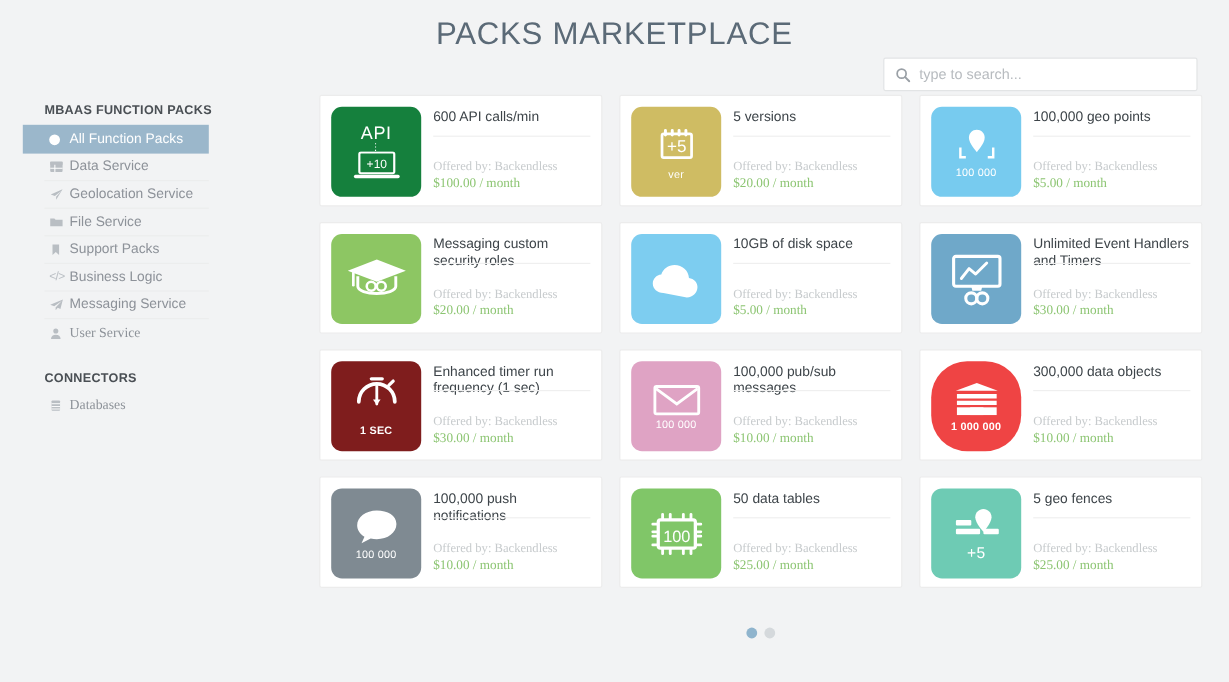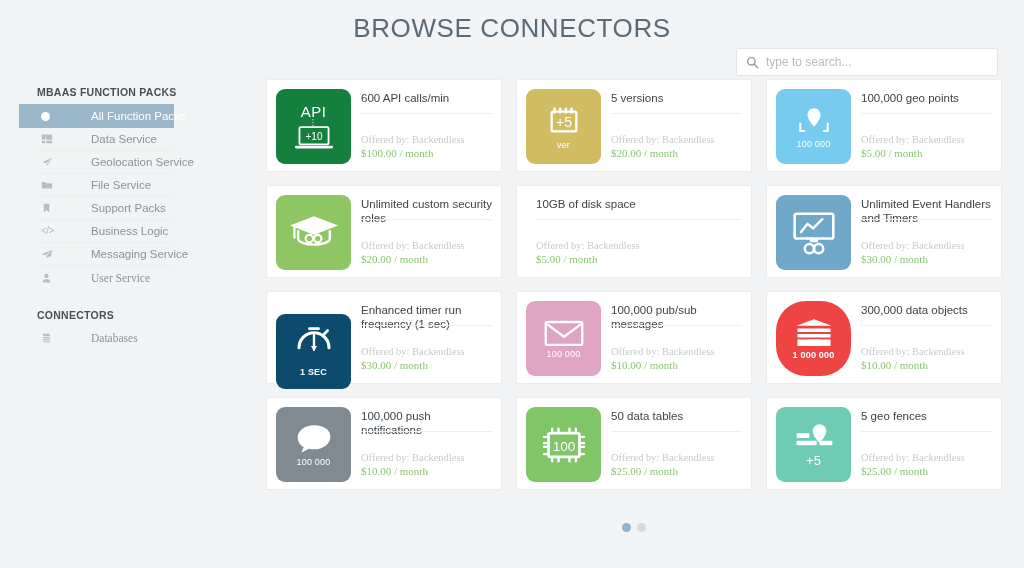--- a/index.html
+++ b/index.html
@@ -49,21 +49,20 @@
   .nav-item {
     display: flex;
     align-items: center;
     height: 23px;
     font-size: 11.5px;
     color: #8d9299;
     border-bottom: 1px solid #eceded;
     cursor: pointer;
     padding-left: 4px;
     position: relative;
-    gap: 33px;
   }
   .nav-item:last-child { border-bottom: none; font-family: Liberation Serif, serif; }
   .nav-item .ico {
     width: 17px; height: 12px;
     display: inline-flex;
     align-items: center;
     justify-content: flex-start;
     flex: 0 0 17px;
     color: #b9bec3;
   }
@@ -190,21 +189,21 @@
   }
   .pdot { width: 9px; height: 9px; border-radius: 50%; background: #d5d9dc; cursor: pointer; }
   .pdot.on { background: #8fb4cd; }
 </style>
 </head>
 <body>
 
 <div id="app">
 
   <div class="page-header">
-    <div class="page-title">BROWSE CONNECTORS</div>
+    <div class="page-title">PACKS MARKETPLACE</div>
   </div>
 
   <div class="body-wrap">
 
     <div class="sidebar">
       <div class="side-heading">MBAAS FUNCTION PACKS</div>
       <ul class="nav-list" id="nav-list">
           <li class="nav-item active">
             <span class="ico">
               <span class="dot-ico"></span>
@@ -362,28 +361,34 @@
             <div class="tile" style="background: rgb(141, 198, 99);">
               <svg width="54" height="40" viewBox="0 0 58 42">
                 <path d="M29 3L3 13l26 10 26-10z" fill="#fff"></path>
                 <path d="M12 18v9c0 4 8 6.5 17 6.5S46 31 46 27v-9" fill="none" stroke="#fff" stroke-width="2.6"></path>
                 <path d="M8 15v11" stroke="#fff" stroke-width="2.4" stroke-linecap="round"></path>
                 <circle cx="24" cy="27" r="4" fill="none" stroke="#fff" stroke-width="2.3"></circle>
                 <circle cx="33" cy="27" r="4" fill="none" stroke="#fff" stroke-width="2.3"></circle>
               </svg>
             </div>
             <div class="card-body">
-              <div class="card-title">Unlimited custom security roles</div>
+              <div class="card-title">Messaging custom security roles</div>
               <div class="card-foot">
                 <div class="offered-by">Offered by: Backendless</div>
                 <div class="price">$20.00 / month</div>
               </div>
             </div>
           </div>
           <div class="card">
+            <div class="tile" style="background:#7dcdf0;">
+              <svg width="54" height="38" viewBox="0 0 58 40">
+                <path d="M17 32c-5.5 0-9.5-3.6-9.5-8.4 0-4.3 3.2-7.6 7.6-8.1C16.7 10.5 21.3 7 27 7c7 0 12.4 5 12.9 11.6 4.4.6 7.6 3.9 7.6 8 0 4.8-4 9.4-9.5 9.4z" fill="#fff"></path>
+                <text x="28" y="28" font-size="11" font-family="Liberation Sans, sans-serif" fill="currentColor" text-anchor="middle">+20GB</text>
+              </svg>
+            </div>
             <div class="card-body">
               <div class="card-title">10GB of disk space</div>
               <div class="card-foot">
                 <div class="offered-by">Offered by: Backendless</div>
                 <div class="price">$5.00 / month</div>
               </div>
             </div>
           </div>
           <div class="card">
             <div class="tile" style="background:#6fa8c9;">
@@ -399,21 +404,21 @@
               <div class="card-title">Unlimited Event Handlers and Timers</div>
               <div class="card-foot">
                 <div class="offered-by">Offered by: Backendless</div>
                 <div class="price">$30.00 / month</div>
               </div>
             </div>
           </div>
         </div>
         <div class="grid-row">
           <div class="card">
-            <div class="tile" style="background:#0c4a6e;margin-top:13px;">
+            <div class="tile" style="background:#7f1d1d;">
               <div class="tile-stack">
                 <svg width="42" height="40" viewBox="0 0 46 44">
                   <path d="M18 3h10" stroke="#fff" stroke-width="3" stroke-linecap="round"></path>
                   <path d="M34 9l4-4" stroke="#fff" stroke-width="3" stroke-linecap="round"></path>
                   <path d="M6.5 24a16.5 16.5 0 0133 0" fill="none" stroke="#fff" stroke-width="3.4" stroke-linecap="round"></path>
                   <path d="M23 10v16" stroke="#fff" stroke-width="2.6" stroke-linecap="round"></path>
                   <path d="M19.5 22l3.5 5 3.5-5z" fill="#fff"></path>
                 </svg>
                 <div class="tile-label" style="font-weight:700;">1 SEC</div>
               </div>

